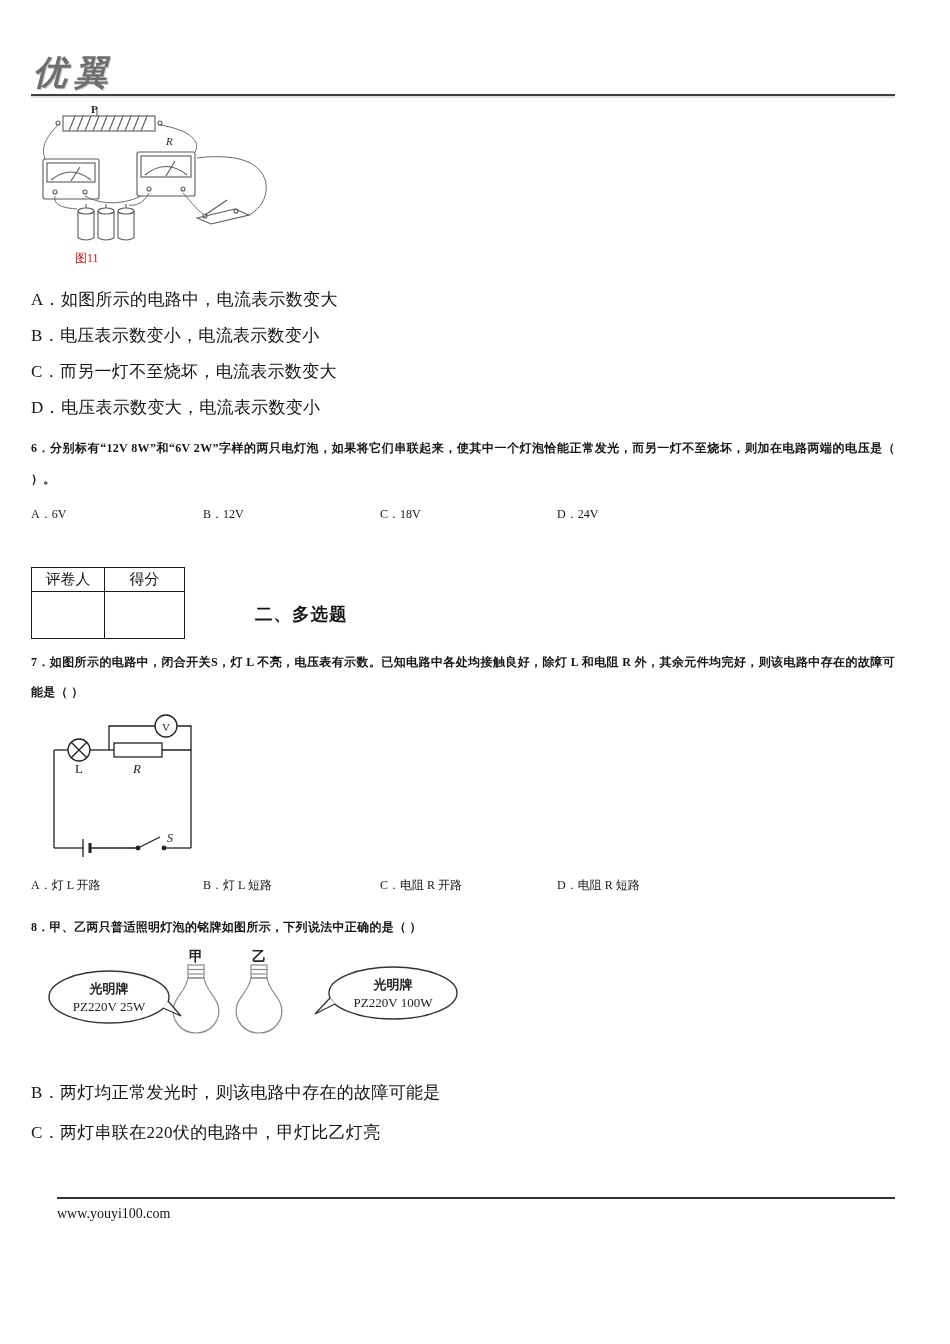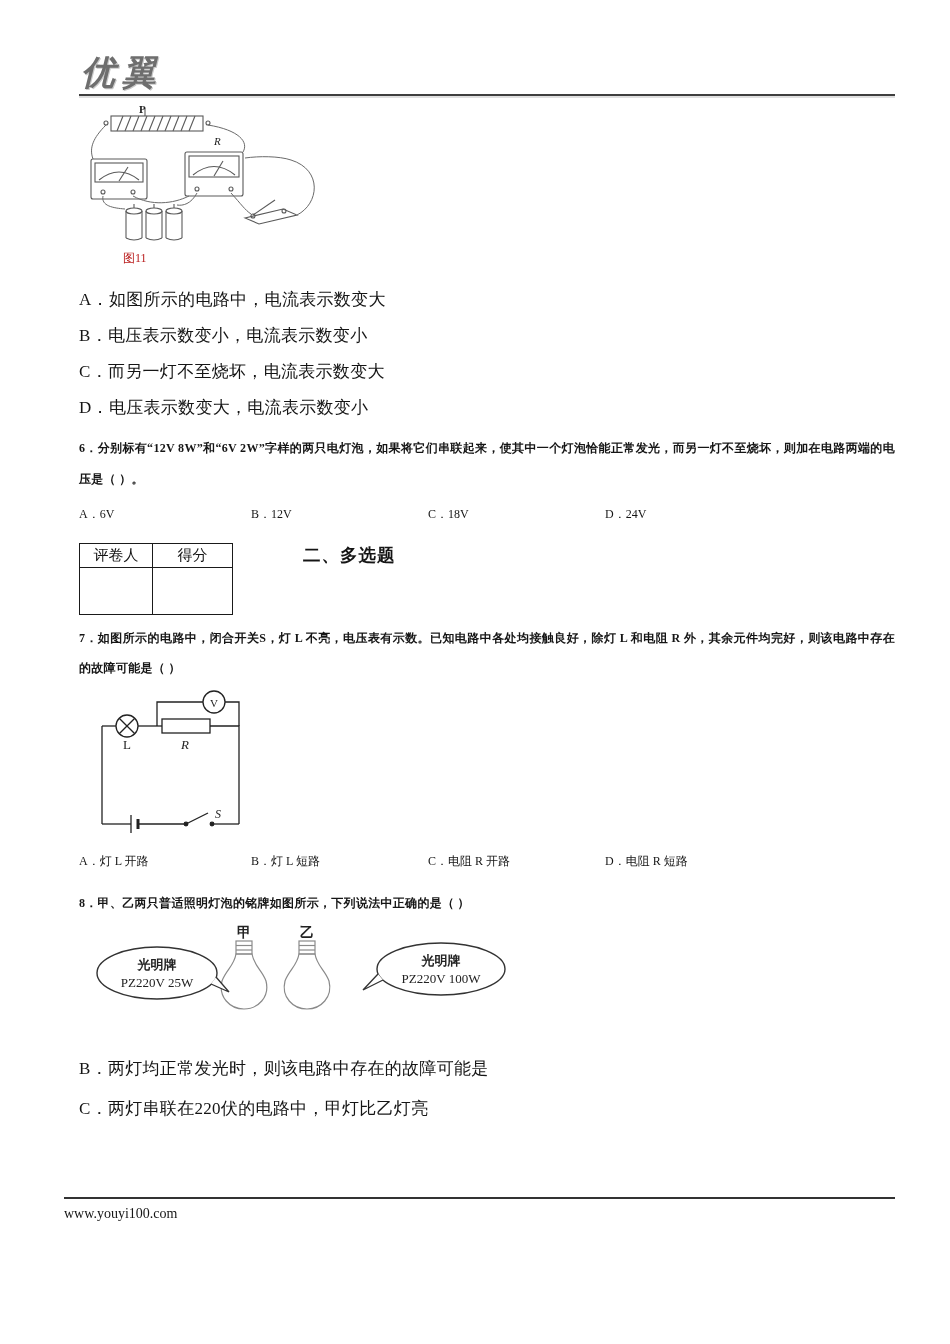--- a/index.html
+++ b/index.html
@@ -2,21 +2,21 @@
 <html><head>
 <meta charset="utf-8">
 <style>
   * { margin:0; padding:0; box-sizing:border-box; }
   html,body { background:#ffffff; }
   body {
     width:950px; height:1344px; position:relative; overflow:hidden;
     font-family:"Liberation Serif","DejaVu Serif",serif;
     color:#151515;
   }
-  .page { position:absolute; inset:0; padding:54px 55px 0 79px; }
+  .page { position:absolute; inset:0; padding:54px 55px 0 31px; }
 
   
   .logo {
     font-family:"DejaVu Sans","Liberation Sans",sans-serif;
     font-weight:bold; font-style:italic;
     font-size:34px; line-height:1.1; color:#6e6e6e;
     letter-spacing:7px; text-shadow:1px 1px 0 #c9c9c9;
     margin-left:2px;
   }
   .header-rule { margin-top:3px; border-top:2.5px solid #3f3f3f; box-shadow:0 2px 0 rgba(0,0,0,0.12); }
@@ -31,39 +31,39 @@
   .optlist { margin-top:14px; }
   .optlist .opt { height:36px; display:flex; align-items:center; font-size:17px; letter-spacing:0.3px; }
 
   
   .q-para { font-size:12px; line-height:2.55; margin-top:8px; text-align:justify; letter-spacing:0.3px;font-weight:bold; }
 
   
   .optrow { display:grid; grid-template-columns:163px 168px 168px 1fr; margin-top:2px; height:36px; align-items:center; font-size:12px;gap:9px; }
 
   
-  .section-row { display:flex; margin-top:10px; }
+  .section-row { display:flex; align-items:flex-end; margin-top:34px; }
   table.score { border-collapse:collapse; }
   table.score td, table.score th {
     border:1.6px solid #1a1a1a; font-weight:normal;
     font-size:15px; text-align:center; vertical-align:middle;
   }
   table.score th { width:73px; height:24px; }
   table.score th + th { width:80px; }
   table.score td { height:47px; }
   .section-title { font-weight:bold; font-size:17.5px; margin:0 0 13px 70px; letter-spacing:1px; }
 
   .fig2 { margin:4px 0 0 8px; }
   .fig3 { margin:6px 0 0 10px; }
 
   .optlist-wide { margin-top:12px; }
   .optlist-wide .opt { height:40px; display:flex; align-items:center; font-size:17px; letter-spacing:0.3px; }
 
   
-  .footer { position:absolute; left:64px; right:55px; top:1197px; }
+  .footer { position:absolute; left:57px; right:55px; top:1197px; }
   .footer-rule { border-top:2px solid #333; }
   .footer-site { font-size:14px; margin-top:7px; }
   .footer-page { text-align:center; font-size:14px; margin-top:1px; letter-spacing:1px; }
 </style>
 </head>
 <body>
 
 <div class="page">
 
   <header>

